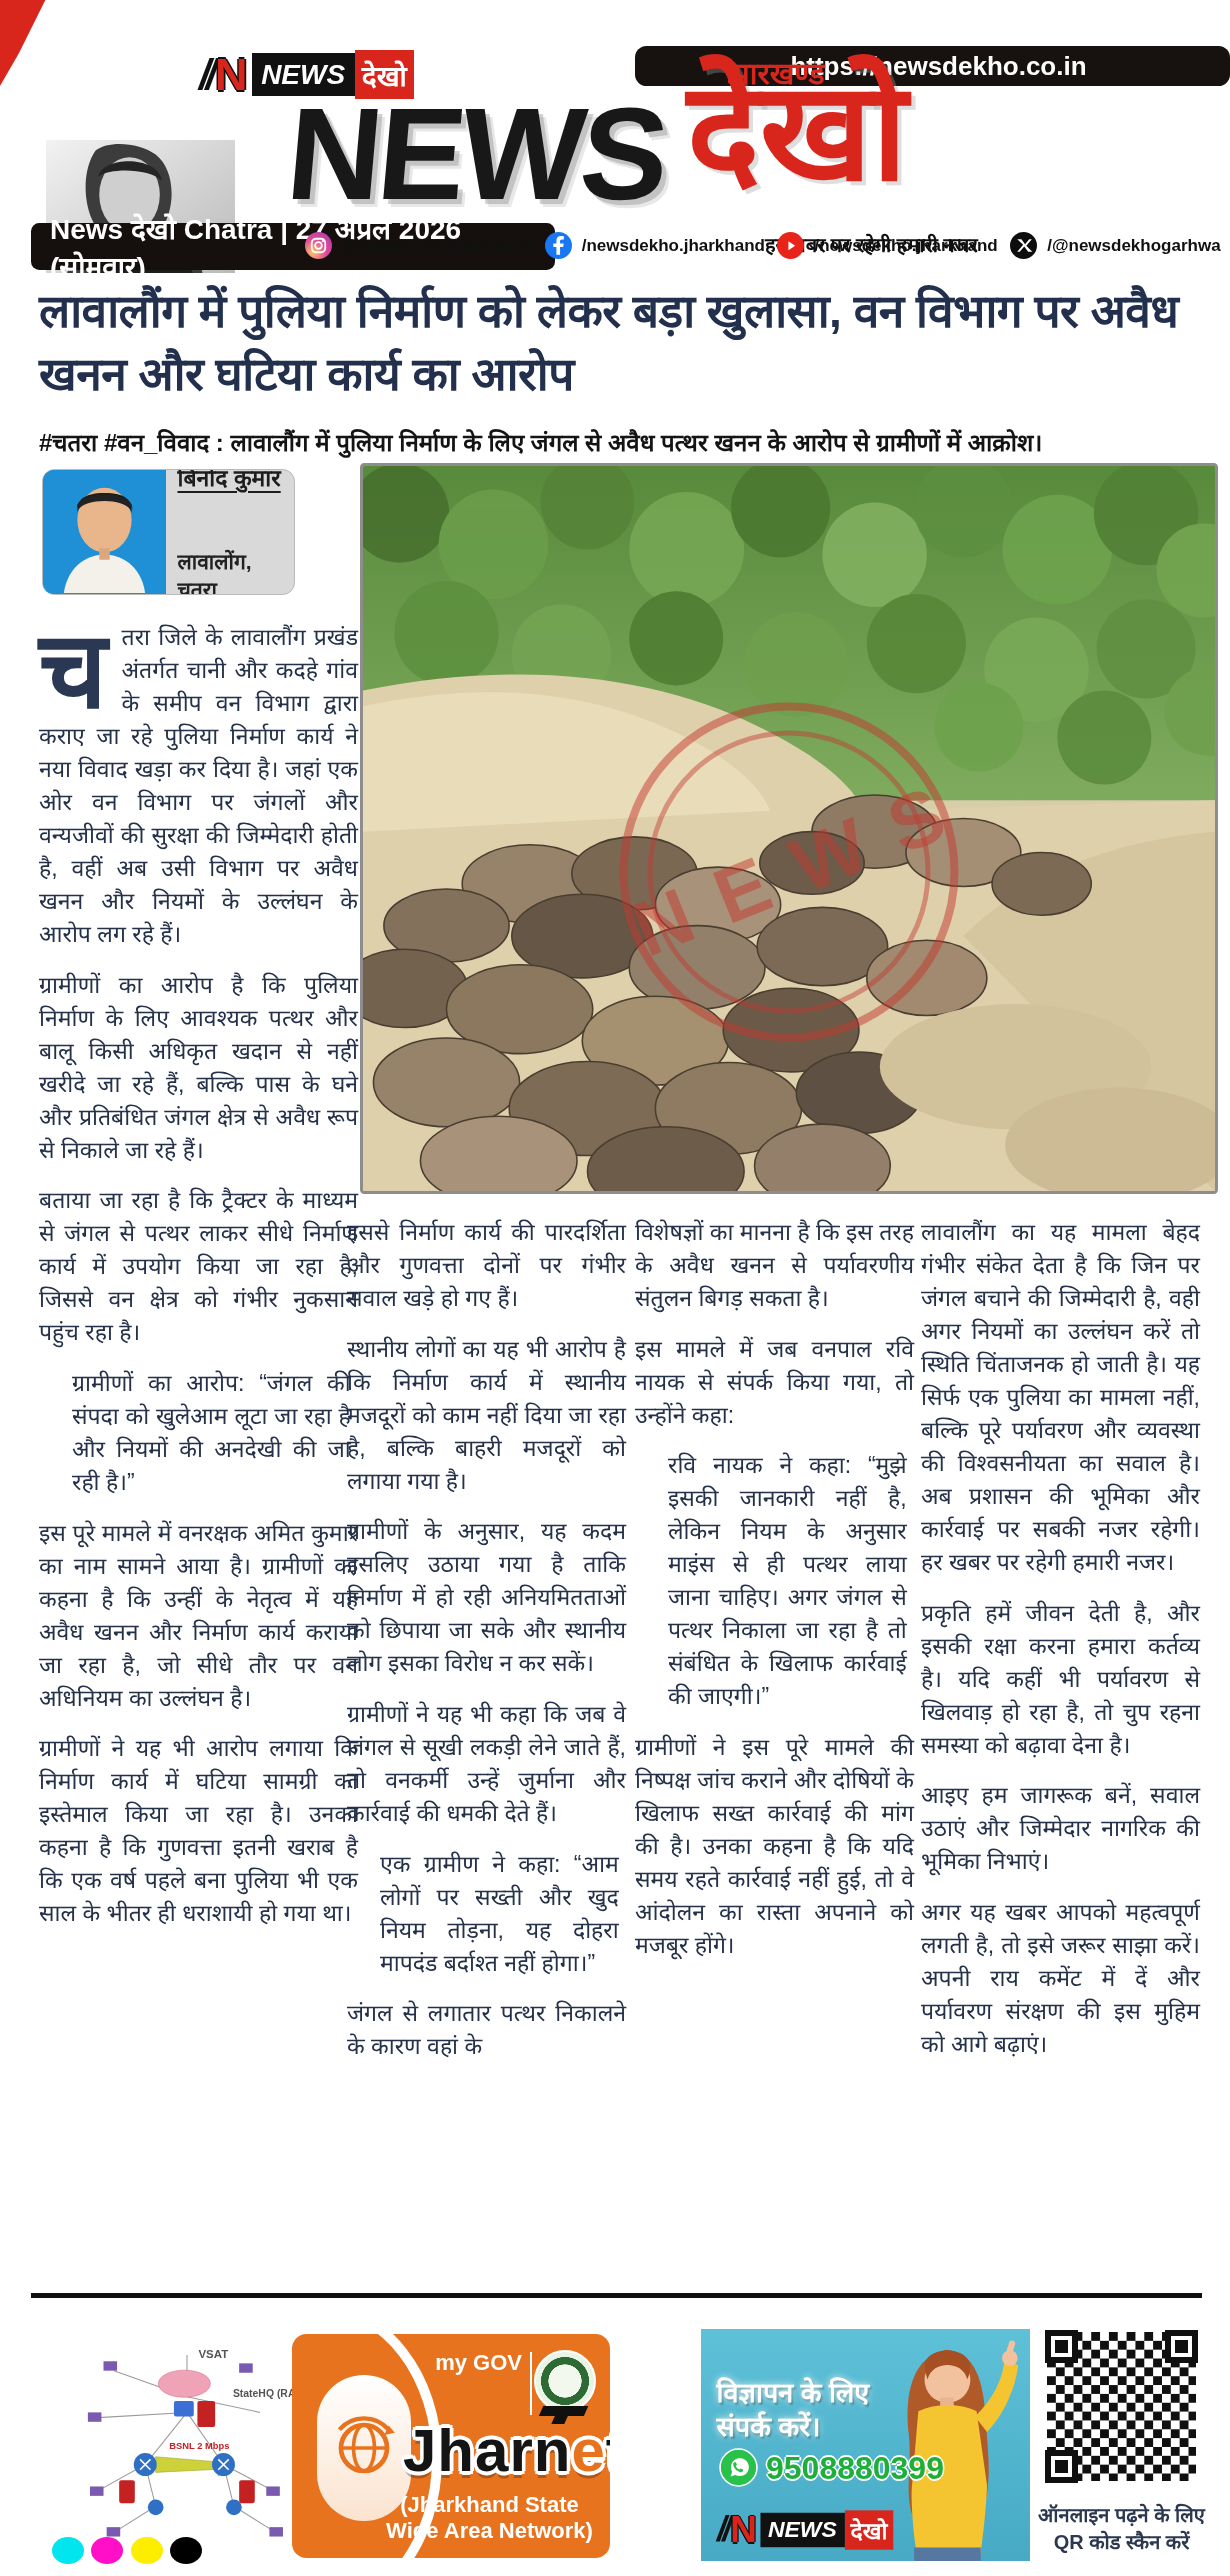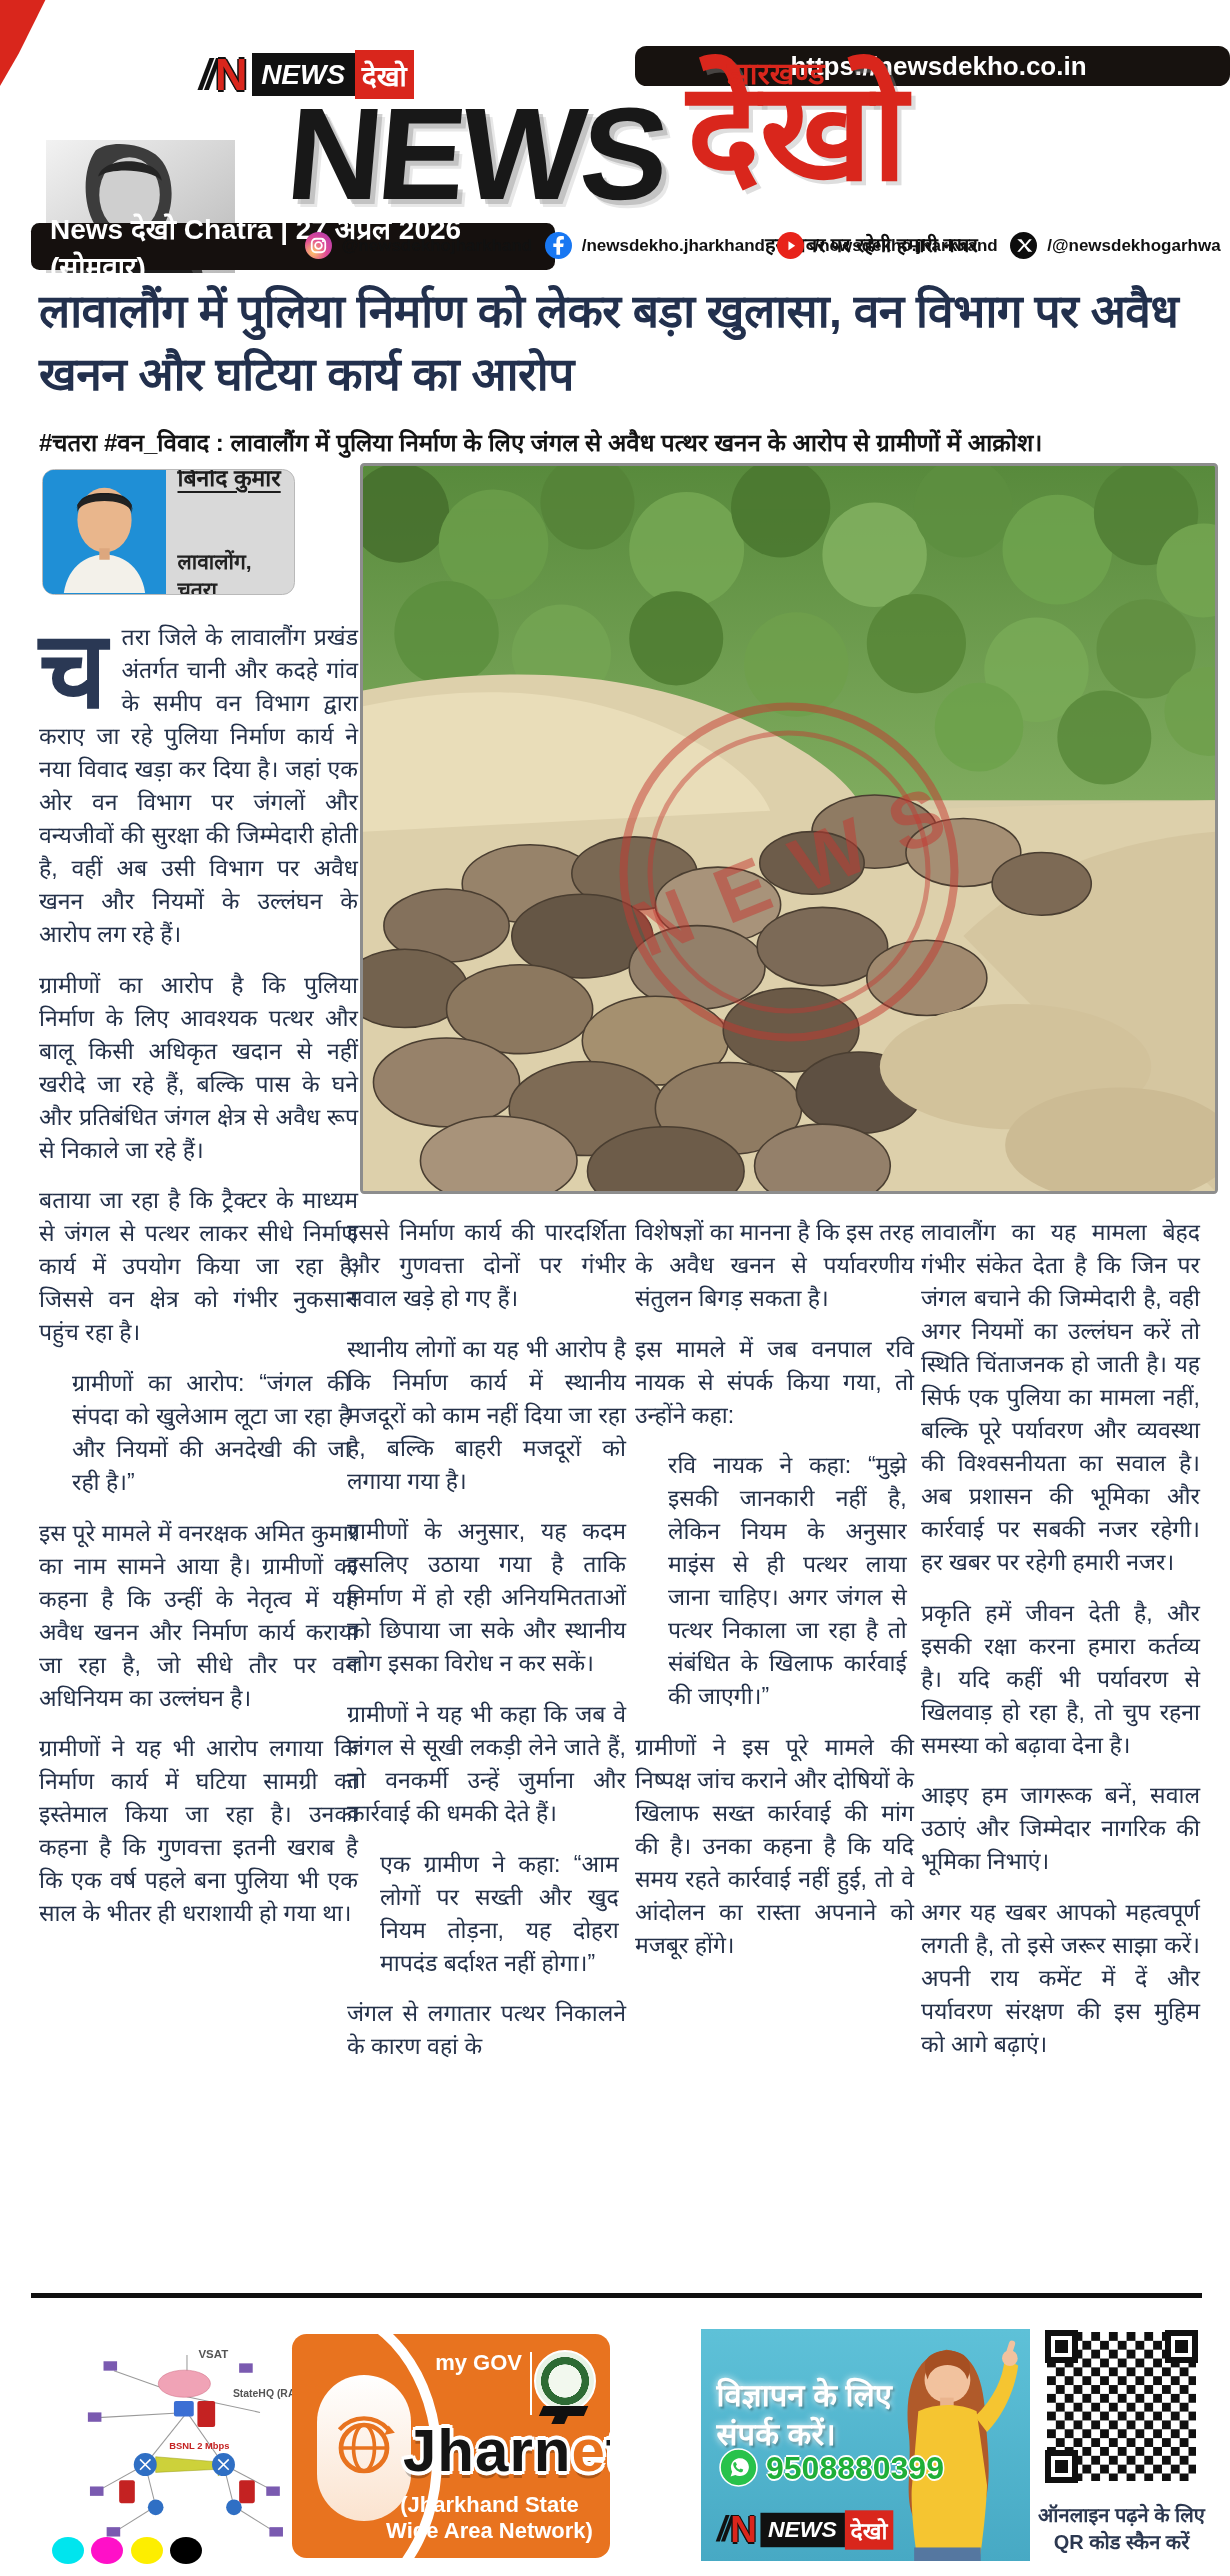--- a/index.html
+++ b/index.html
@@ -89,21 +89,21 @@
     background:radial-gradient(circle,#f2f8ee 0 40%,#2e6b34 41% 58%,#e9f3e6 59%);}
   .jh-title{position:absolute;left:111px;top:82px;font-size:60px;font-weight:900;color:#141414;letter-spacing:1px;
     text-shadow:-3.6px 0 #fff,3.6px 0 #fff,0 -3.6px #fff,0 3.6px #fff,-2.6px -2.6px #fff,2.6px 2.6px #fff,-2.6px 2.6px #fff,2.6px -2.6px #fff,0 7.3px 0 rgba(0,0,0,.25);}
   .jh-title .e{color:#e8731f;}
   .grad-cap{position:absolute;left:249px;top:72px;width:45px;height:10.4px;background:#101010;transform:skewX(-24deg);}
   .grad-cap::after{content:"";position:absolute;left:15.6px;top:9.4px;width:13.6px;height:8.3px;background:#101010;}
   .jh-sub{position:absolute;left:88px;top:158px;width:219px;text-align:center;color:#fff;
     font-size:22px;font-weight:800;line-height:1.2;}
 
   .ad-banner{left:701px;top:2329px;width:329px;height:232px;background:linear-gradient(#5ec1d8,#47a9c4);overflow:hidden;}
-  .ad-heading{position:absolute;left:15.6px;top:48px;width:208px;font-size:31px;font-weight:800;color:#fff;
+  .ad-heading{position:absolute;left:15.6px;top:48px;width:208px;font-size:27px;font-weight:800;color:#fff;
     line-height:1.25;text-shadow:0 0 7.3px rgba(255,255,255,.9),1.6px 1.6px 2.1px rgba(0,60,70,.55);}
   .ad-phone-row{position:absolute;left:17.7px;top:119px;display:flex;align-items:center;gap:8.3px;}
   .ad-phone{font-size:32px;font-weight:900;color:#1faf38;
     text-shadow:-1.6px 0 #fff,1.6px 0 #fff,0 -1.6px #fff,0 1.6px #fff;}
   .ad-logo{position:absolute;left:15.6px;top:175px;display:flex;align-items:center;transform:scale(.82);transform-origin:left center;}
   .ad-woman{position:absolute;right:0;top:0;width:162px;height:232px;}
 
   .qr-block{left:1040px;top:2325px;width:163px;display:flex;flex-direction:column;align-items:center;}
   .qr-code{width:149px;height:149px;background:
       repeating-conic-gradient(#101010 0% 25%,#ffffff 0% 50%) 0 0/17.7px 17.7px;

